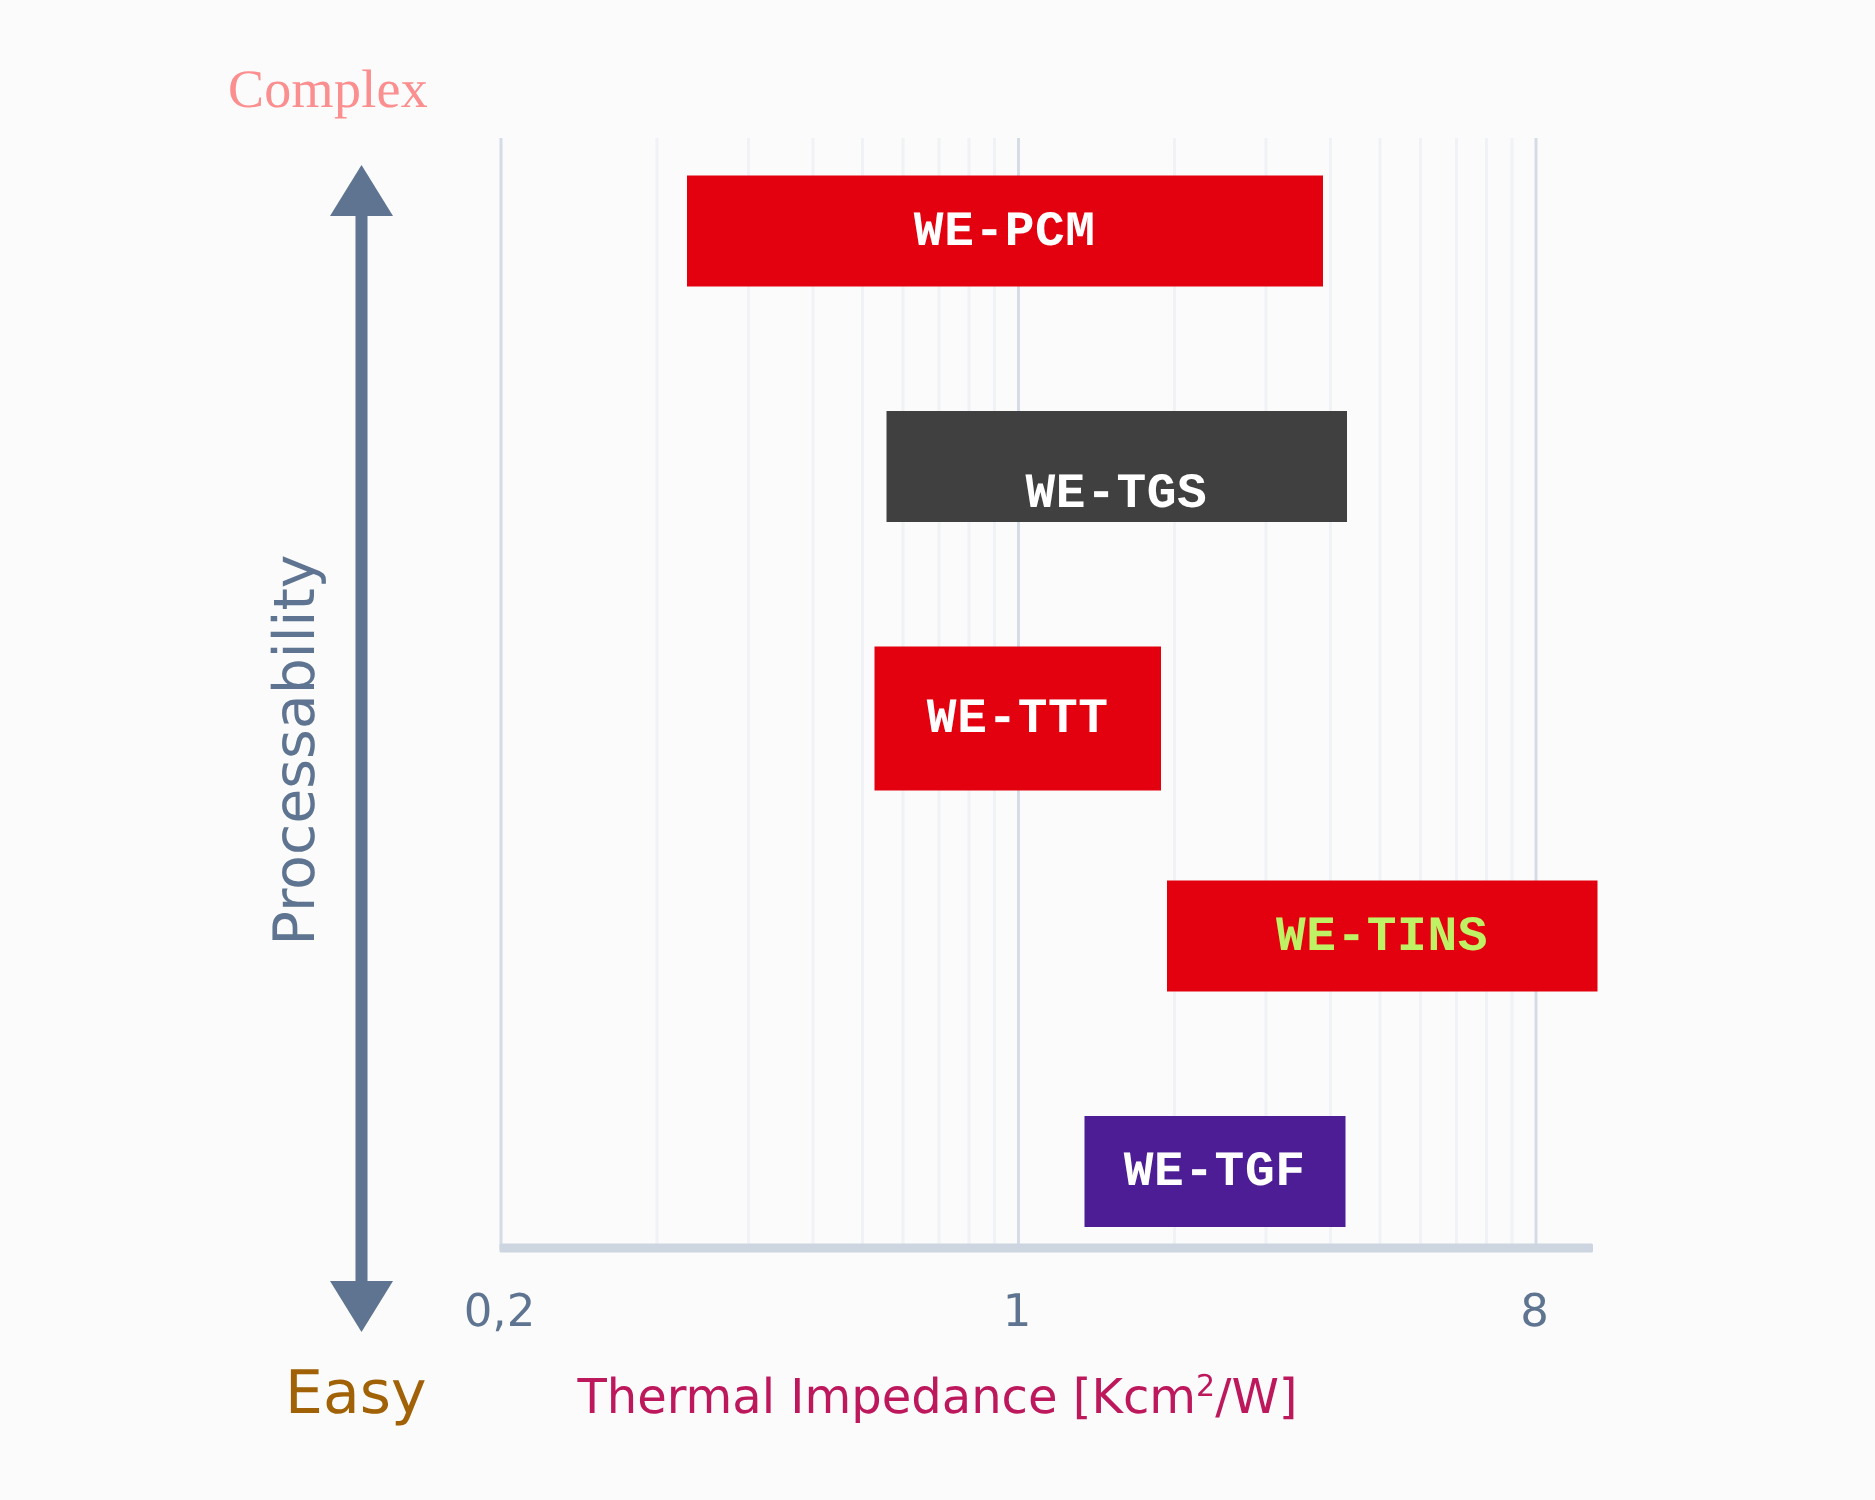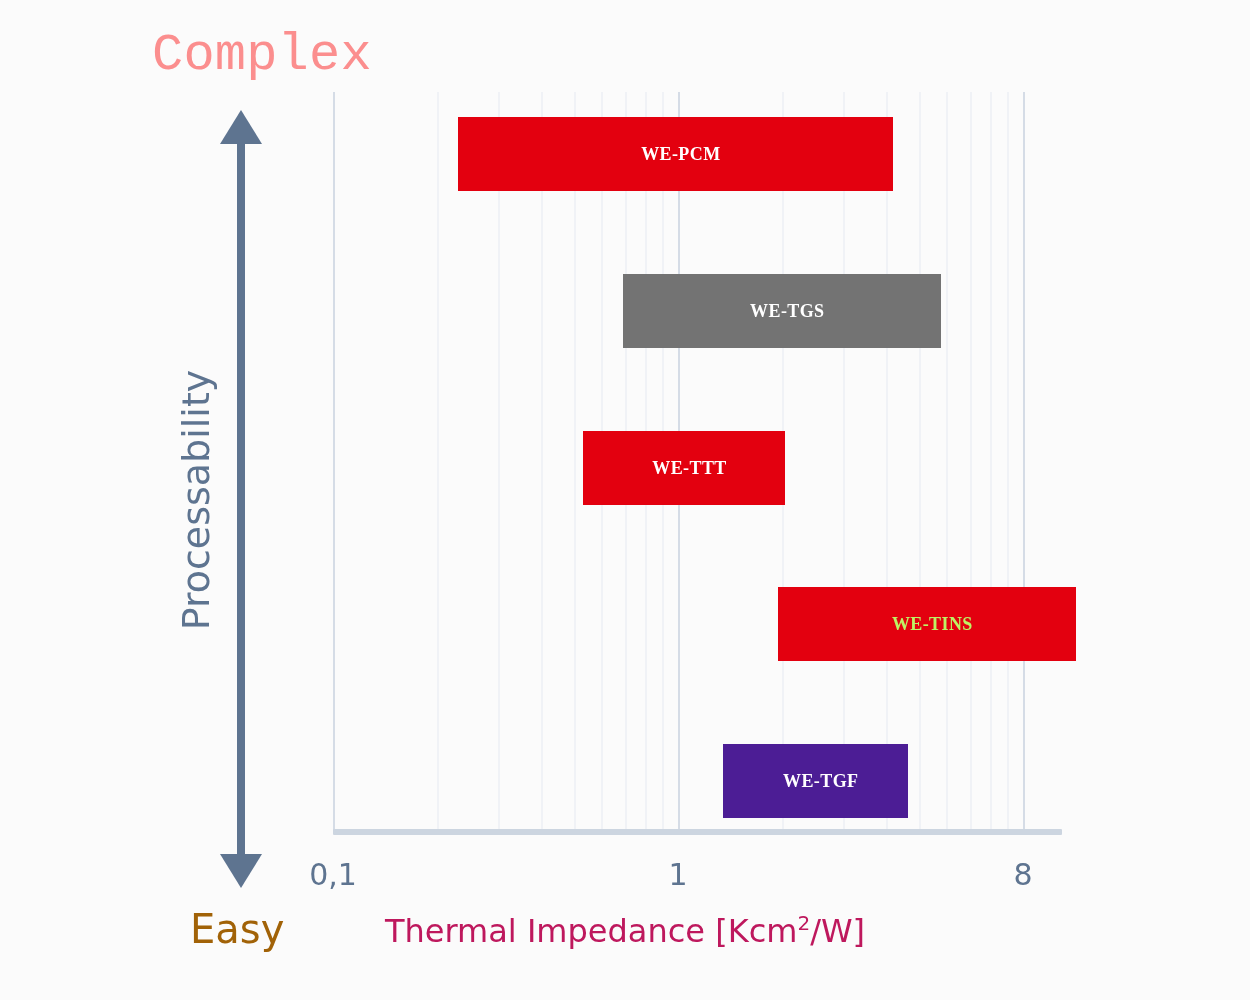--- a/index.html
+++ b/index.html
@@ -12,24 +12,24 @@
     height: 1000px;
     position: relative;
     overflow: hidden;
     font-family: "Liberation Sans", sans-serif;
   }
 
   
   #complex-label {
     position: absolute;
     left: 152px;
-    top: 26px;
-    font-size: 52px;
+    top: 38px;
+    font-size: 36px;
     color: #fb8e8e;
-    font-family: Liberation Mono, monospace;
+    font-family: Liberation Serif, serif;
     font-weight: 400;
     letter-spacing: 0.2px;
     white-space: nowrap;
   }
   #easy-label {
     position: absolute;
     left: 190px;
     top: 906px;
     font-size: 40px;
     color: #a16207;
@@ -99,26 +99,25 @@
     border-radius: 1px;
   }
 
   
   .bar {
     position: absolute;
     display: flex;
     align-items: center;
     justify-content: center;
     color: #ffffff;
-    font-size: 18px;
+    font-size: 33px;
     font-weight: bold;
-    font-family: Liberation Serif, serif;
+    font-family: Liberation Mono, monospace;
     letter-spacing: 0.4px;
     white-space: nowrap;
-    padding-left: 11px;
   }
 
   
   .x-tick {
     position: absolute;
     top: 857px;
     font-size: 30px;
     color: #5e7490;
     font-family: "DejaVu Sans", sans-serif;
     transform: translateX(-50%);
@@ -177,38 +176,38 @@
       <div class="gridline" style="left: 656.566px;"></div>
       <div class="gridline" style="left: 674.214px;"></div>
       <div class="gridline major" style="left: 0px;"></div>
       <div class="gridline major" style="left: 345px;"></div>
       <div class="gridline major" style="left: 690px;"></div>
     </div>
   <div id="bars-layer">
       <div class="bar" style="left: 124.796px; width: 424.121px; top: 25px; height: 74px; background: rgb(227, 0, 15); color: rgb(255, 255, 255);">
         <span>WE-PCM</span>
       </div>
-      <div class="bar" style="left: 290px; width: 306.653px; top: 182px; height: 74px; background: #737373; color: rgb(255, 255, 255);">
+      <div class="bar" style="left: 258px; width: 306.653px; top: 182px; height: 74px; background: #404040; color: rgb(255, 255, 255); align-items: flex-end;">
         <span>WE-TGS</span>
       </div>
-      <div class="bar" style="left: 249.875px; width: 191.295px; top: 339px; height: 74px; background: rgb(227, 0, 15); color: rgb(255, 255, 255);">
+      <div class="bar" style="left: 249.875px; width: 191.295px; top: 339px; height: 96px; background: rgb(227, 0, 15); color: rgb(255, 255, 255);">
         <span>WE-TTT</span>
       </div>
       <div class="bar" style="left: 445.062px; width: 286.536px; top: 495px; height: 74px; background: rgb(227, 0, 15); color: #bef264;">
         <span>WE-TINS</span>
       </div>
       <div class="bar" style="left: 389.965px; width: 173.581px; top: 652px; height: 74px; background: #4c1d95; color: rgb(255, 255, 255);">
         <span>WE-TGF</span>
       </div>
     </div>
 </div>
 
 <div id="x-axis-line"></div>
 
 <div id="x-ticks-layer">
-    <div class="x-tick" style="left: 333px;">0,1</div>
+    <div class="x-tick" style="left: 333px;">0,2</div>
     <div class="x-tick" style="left: 678px;">1</div>
     <div class="x-tick" style="left: 1023px;">8</div>
   </div>
 
 <div id="x-axis-title">
   <span>Thermal Impedance [Kcm</span><span class="sup">2</span><span>/W]</span>
 </div>
 
 </body></html>

